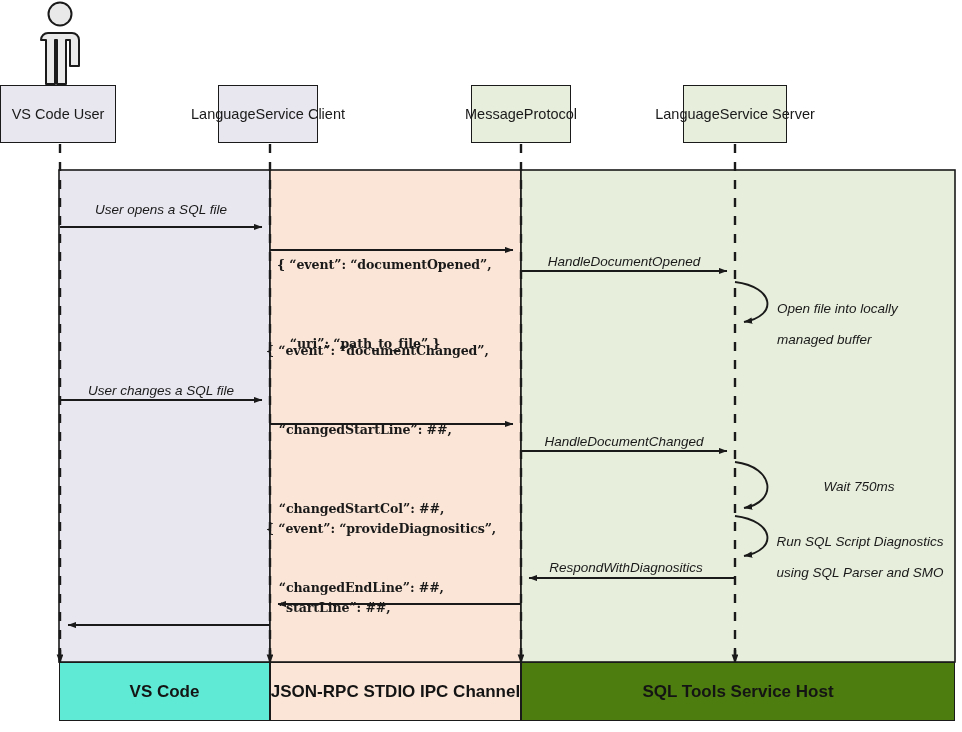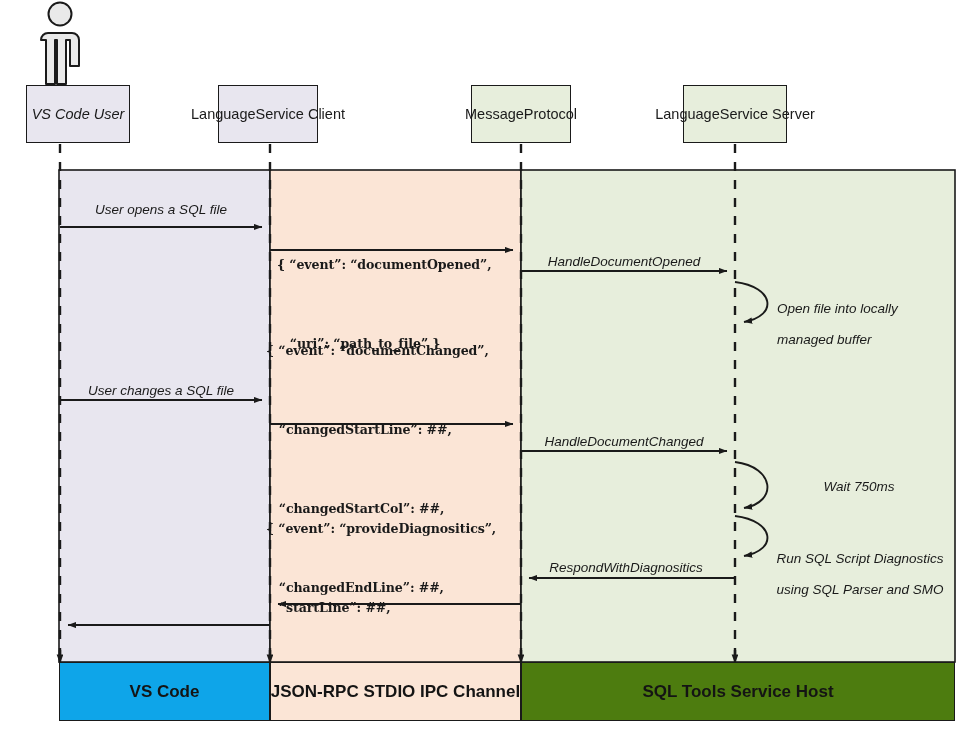--- a/index.html
+++ b/index.html
@@ -50,21 +50,21 @@
     box-sizing: border-box;
     border: 1.6px solid #1a1a1a;
     display: flex;
     align-items: center;
     justify-content: center;
     font-size: 17px;
     font-weight: bold;
     color: #141414;
     white-space: nowrap;
   }
-  .legend-lavender { background: #0ea5e9; }
+  .legend-lavender { background: #5eead4; }
   .legend-peach    { background: #fbe5d6; }
   .legend-green    { background: #4d7c0f; }
 
   
   .msg-label {
     position: absolute;
     font-style: italic;
     font-size: 13.5px;
     color: #1a1a1a;
     white-space: nowrap;
@@ -172,21 +172,21 @@
       <line x1="270" y1="625" x2="68" y2="625" marker-end="url(#arrow-left)"></line>
     </g>
 
     <g stroke="#1a1a1a" stroke-width="1.9" fill="none">
       <path d="M735,282 C 775,287 778,316 744,322" marker-end="url(#arrow-loop)"></path>
       <path d="M735,462 C 775,467 778,502 744,508" marker-end="url(#arrow-loop)"></path>
       <path d="M735,516 C 775,521 778,550 744,556" marker-end="url(#arrow-loop)"></path>
     </g>
   </svg>
 
-  <div class="participant-box box-lavender" style="left:26px; top:85px; width:104px; height:58px;font-style:italic;">
+  <div class="participant-box box-lavender" style="left:0; top:85px; width:116px; height:58px;">
     <span class="pline">VS Code User</span>
   </div>
 
   <div class="participant-box box-lavender" style="left:218px; top:85px; width:100px; height:58px;">
     <span class="pline">Language</span>
     <span class="pline">Service Client</span>
   </div>
 
   <div class="participant-box box-green" style="left:471px; top:85px; width:100px; height:58px;">
     <span class="pline">Message</span>
@@ -222,21 +222,21 @@
   <div class="note-label" style="left:777px; top:293px; line-height:31px;">
     <span style="display:block;">Open file into locally</span>
     <span style="display:block;">managed buffer</span>
   </div>
 
   <div class="note-label" style="left:773px; top:471px; line-height:31px; width:172px; text-align:center;">
     <span style="display:block;">Wait 750ms</span>
   </div>
 
   <div class="note-label" style="left:771px; top:526px; line-height:31px; width:178px; text-align:center;">
-    <span style="display:block;margin-top:17px;">Run SQL Script Diagnostics</span>
+    <span style="display:block;">Run SQL Script Diagnostics</span>
     <span style="display:block;">using SQL Parser and SMO</span>
   </div>
 
   <div class="json-block" style="left:277px; top:199px;">
     <span class="jline">{ “event”: “documentOpened”,</span>
     <span class="jline">   “uri”: “path_to_file” }</span>
   </div>
 
   <div class="json-block" style="left:266px; top:285px;">
     <span class="jline">{ “event”: “documentChanged”,</span>

